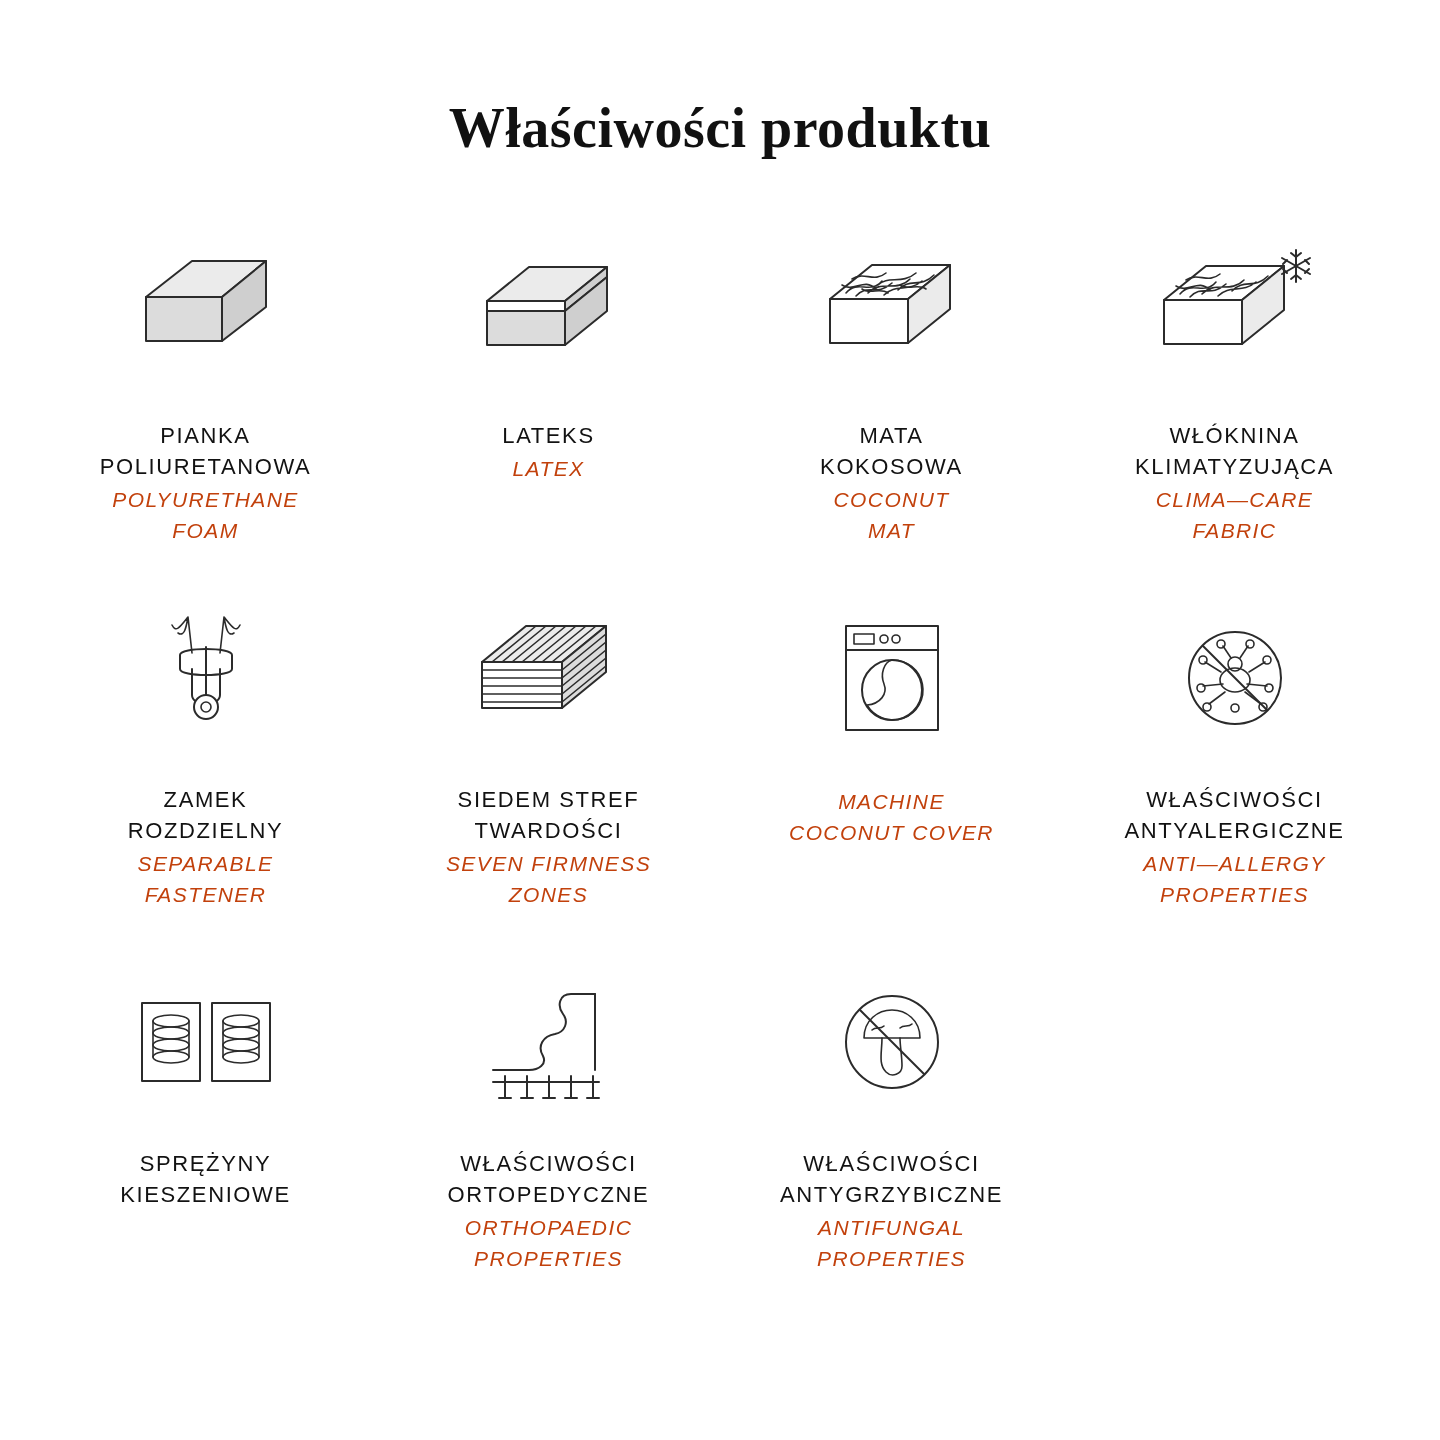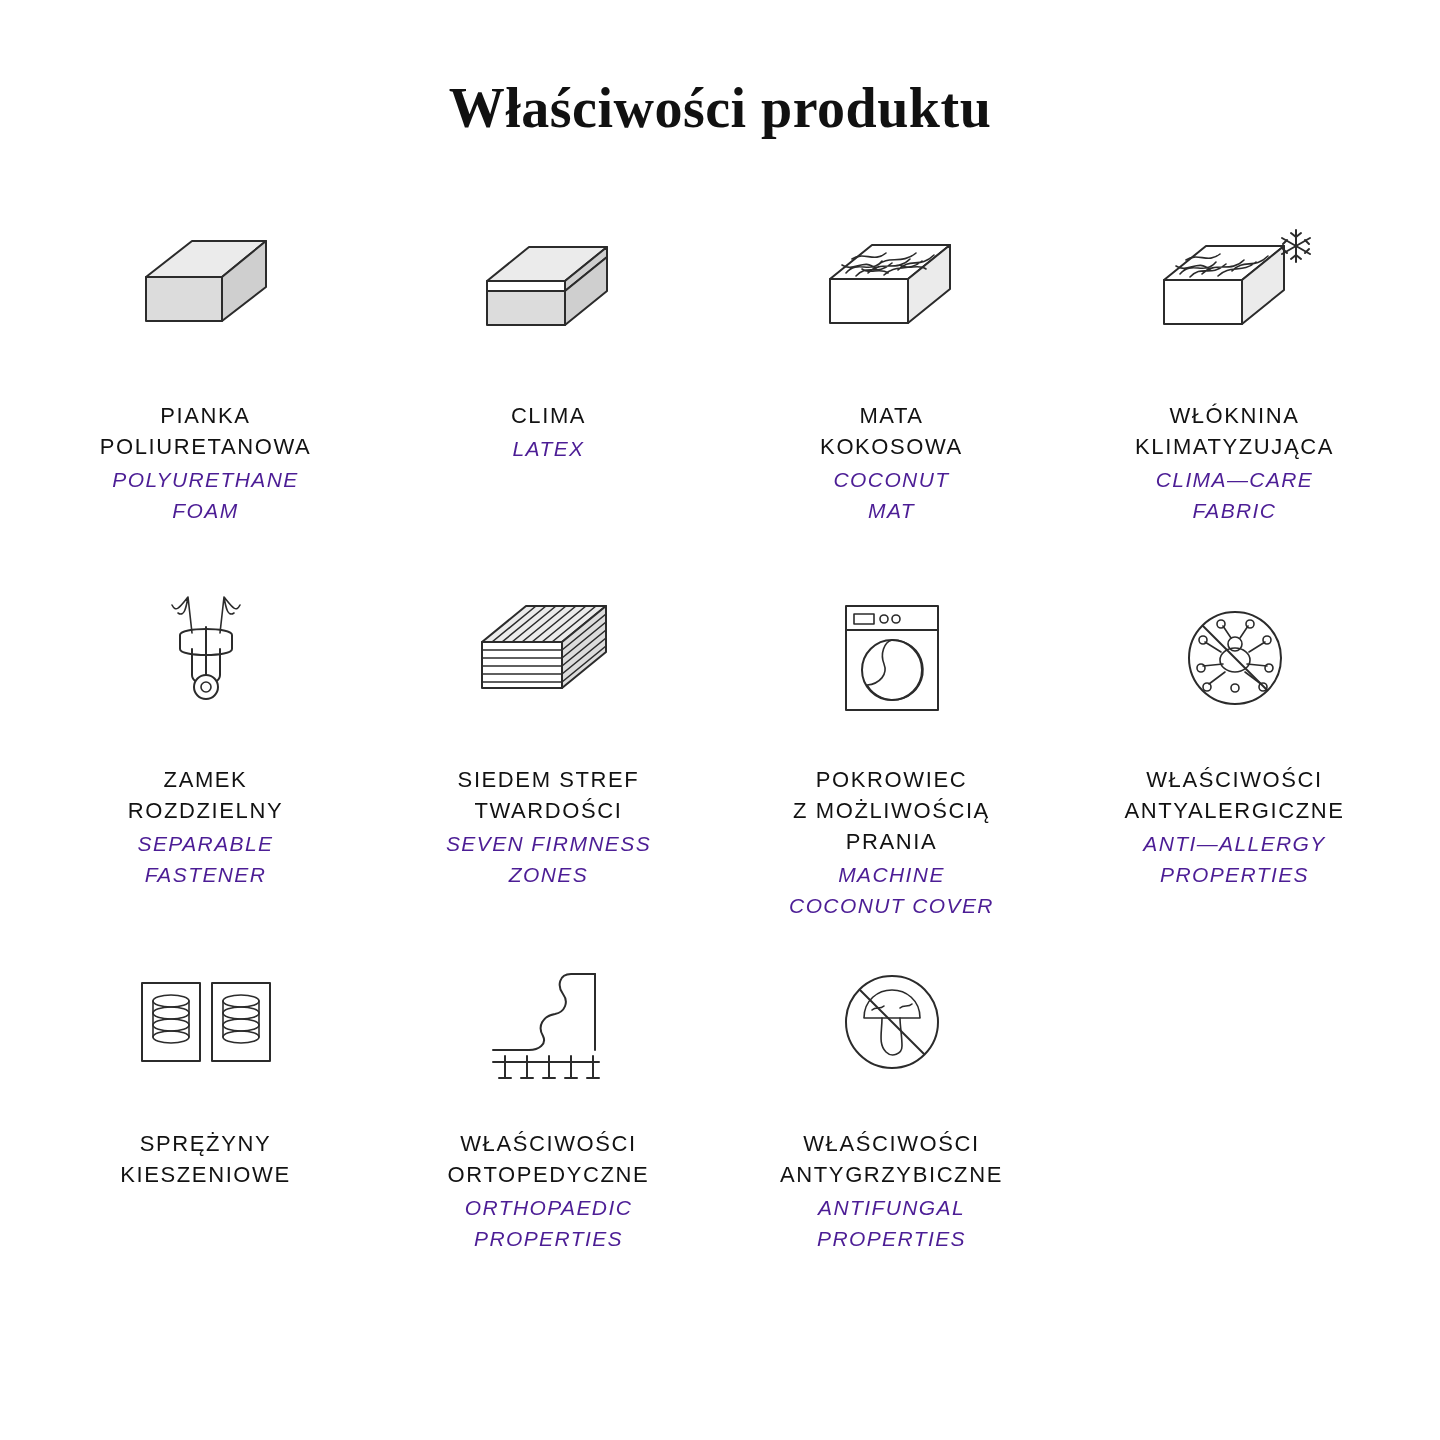--- a/index.html
+++ b/index.html
@@ -22,21 +22,21 @@
     box-sizing: border-box;
   }
   .page-title {
     text-align: center;
     font-family: "Liberation Serif", serif;
     font-weight: 700;
     font-size: 56px;
     letter-spacing: 0.5px;
     color: #111111;
     margin: 0;
-    padding-top: 76px;
+    padding-top: 96px;
   }
   .grid {
     margin-top: 74px;
     display: grid;
     grid-template-columns: repeat(4, 1fr);
     grid-template-rows: repeat(3, 352px);
     column-gap: 0px;
     row-gap: 0px;
     padding: 0 40px;
     box-sizing: border-box;
@@ -63,21 +63,21 @@
     font-size: 22px;
     letter-spacing: 1.6px;
     line-height: 31px;
     color: #121212;
     font-weight: 400;
   }
   .label-en {
     font-size: 21px;
     letter-spacing: 1.4px;
     line-height: 31px;
-    color: #4c1d95;
+    color: #c2410c;
     font-style: italic;
     margin-top: 2px;
   }
   svg { display: block; }
   .stroke {
     fill: none;
     stroke: #2b2b2b;
     stroke-width: 2;
     stroke-linejoin: round;
     stroke-linecap: round;
@@ -123,21 +123,21 @@
       <div class="icon-box">
         <svg width="160" height="130" viewBox="0 0 160 130" aria-hidden="true">
           <polygon class="fill-light stroke" points="18,52 60,18 138,18 96,52"></polygon>
           <polygon class="fill-white stroke" points="18,52 96,52 96,62 18,62"></polygon>
           <polygon class="fill-mid stroke" points="18,62 96,62 96,96 18,96"></polygon>
           <polygon class="fill-dark stroke" points="96,52 138,18 138,28 96,62"></polygon>
           <polygon class="fill-dark stroke" points="96,62 138,28 138,62 96,96"></polygon>
         </svg>
       </div>
       <div class="labels">
-        <div class="label-pl" style="white-space:pre-line">CLIMA</div>
+        <div class="label-pl" style="white-space:pre-line">LATEKS</div>
         <div class="label-en" style="white-space:pre-line">LATEX</div>
       </div>
     </div>
 
     <div class="cell">
       <div class="icon-box">
         <svg width="160" height="130" viewBox="0 0 160 130" aria-hidden="true">
           <polygon class="fill-white stroke" points="18,50 60,16 138,16 96,50"></polygon>
           <polygon class="fill-white stroke" points="18,50 96,50 96,94 18,94"></polygon>
           <polygon class="fill-light stroke" points="96,50 138,16 138,60 96,94"></polygon>
@@ -243,23 +243,20 @@
           <rect class="fill-white stroke" x="24" y="18" width="92" height="104"></rect>
           <line class="stroke" x1="24" y1="42" x2="116" y2="42"></line>
           <rect class="thin fill-white" x="32" y="26" width="20" height="10"></rect>
           <circle class="fill-white thin" cx="62" cy="31" r="4"></circle>
           <circle class="fill-white thin" cx="74" cy="31" r="4"></circle>
           <circle class="fill-white stroke" cx="70" cy="82" r="30"></circle>
           <path class="thin" d="M70,52 A30,30 0 1,1 45,97 C58,96 66,86 62,76 C58,66 62,54 70,52 Z"></path>
         </svg>
       </div>
       <div class="labels">
-        <div class="label-pl" style="white-space:pre-line">POKROWIEC
-Z MOŻLIWOŚCIĄ
-PRANIA</div>
         <div class="label-en" style="white-space:pre-line">MACHINE
 COCONUT COVER</div>
       </div>
     </div>
 
     <div class="cell">
       <div class="icon-box">
         <svg width="140" height="140" viewBox="0 0 140 140" aria-hidden="true">
           <circle class="fill-white stroke" cx="70" cy="70" r="46"></circle>
           <g class="thin">

